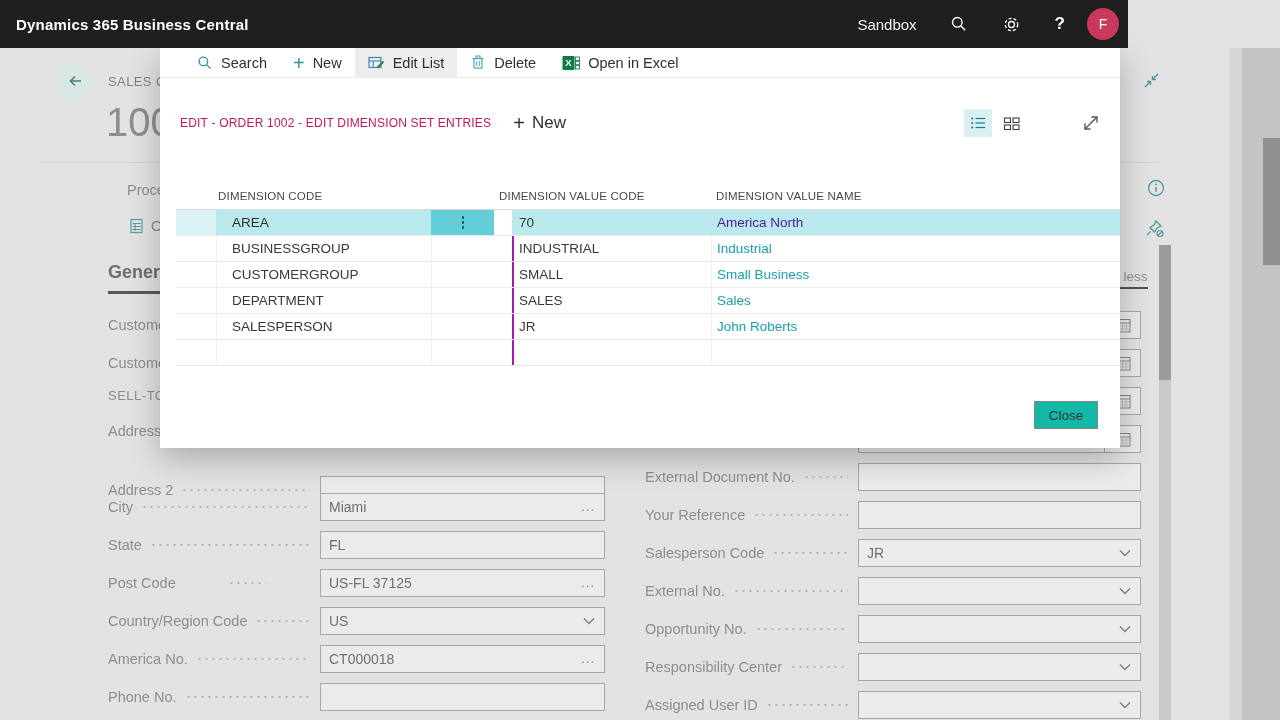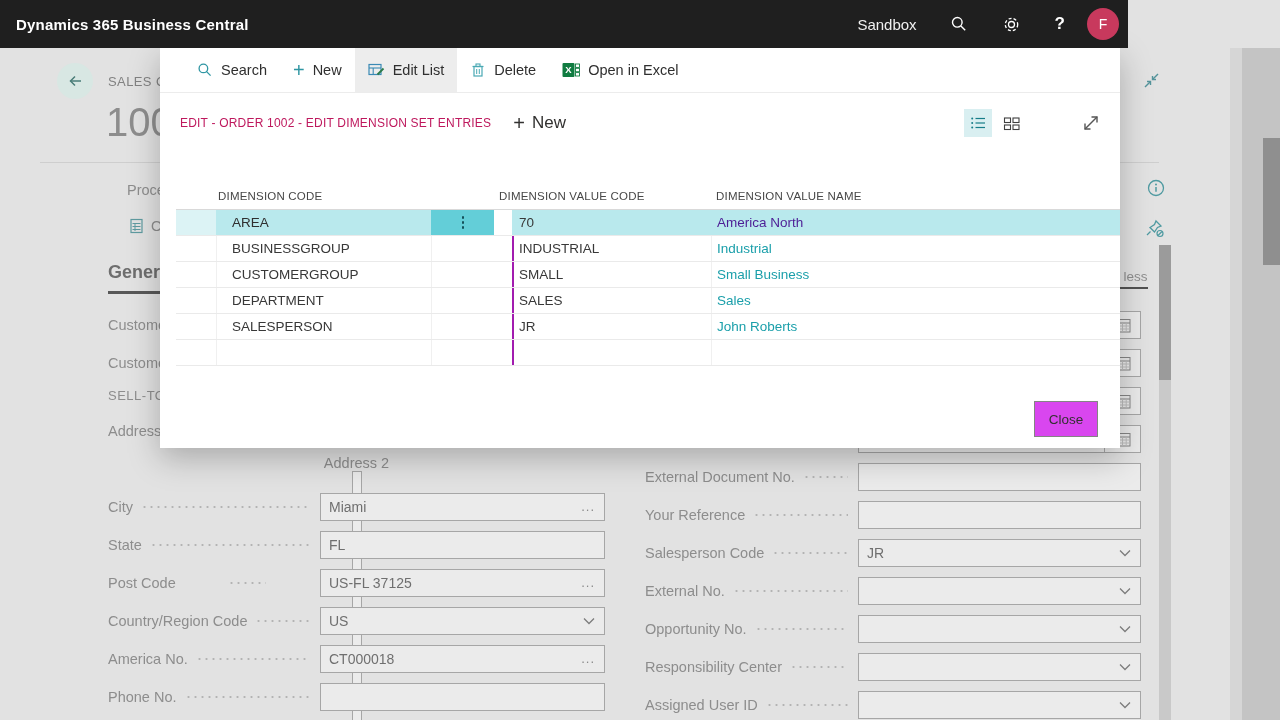--- a/index.html
+++ b/index.html
@@ -56,21 +56,21 @@
   
   .bg-scroll-track{position:absolute;left:1159px;top:197px;width:12px;height:475px;background:#c9c9c9;}
   .bg-scroll-thumb{position:absolute;left:1159px;top:197px;width:12px;height:135px;background:#9b9b9b;}
   .shell-edge{position:absolute;left:1230px;top:0;width:12px;height:672px;background:#d6d6d6;}
   .shell-region{position:absolute;left:1242px;top:0;width:38px;height:672px;background:#c4c4c4;}
   .shell-thumb{position:absolute;left:1263px;top:90px;width:17px;height:127px;background:#8f8f8f;}
 
   
   .dialog{position:absolute;left:160px;top:0;width:960px;height:400px;background:#fff;
     box-shadow:0 10px 30px rgba(0,0,0,.25);z-index:10;}
-  .dlg-toolbar{position:absolute;left:0;top:0;width:100%;height:45px;display:flex;
+  .dlg-toolbar{position:absolute;left:0;top:0;width:100%;height:30px;display:flex;
     align-items:stretch;padding-left:24px;border-bottom:1px solid #ececec;}
   .tool-item{display:flex;align-items:center;gap:8px;padding:0 13px;font-size:14.5px;color:#2f2f2f;cursor:pointer;white-space:nowrap;}
   .tool-item.active{background:#ededed;}
   .tool-plus{font-size:20px;font-weight:400;color:#2f96a3;line-height:18px;}
   .dlg-titlerow{position:absolute;left:20px;top:55px;right:16px;height:40px;display:flex;align-items:center;}
   .dlg-title{font-size:12px;color:#be185d;letter-spacing:.2px;white-space:nowrap;}
   .new-inline{display:flex;align-items:center;margin-left:22px;font-size:17px;color:#323130;cursor:pointer;white-space:nowrap;}
   .plus{font-size:20px;font-weight:400;margin-right:7px;color:#323130;line-height:18px;}
   .view-group{margin-left:auto;display:flex;gap:5px;align-items:center;}
   .view-btn{width:28px;height:28px;display:flex;align-items:center;justify-content:center;cursor:pointer;}
@@ -90,21 +90,21 @@
   .td.c5{padding-left:5px;border-left:1px solid #f0f0f0;}
   .td.link{color:#1a9faa;}
   .trow.selected .td{border-left-color:transparent;}
   .trow.selected .c1{background:#dcf3f5;}
   .trow.selected .c2{background:#b9e9ed;color:#2f2f2f;}
   .trow.selected .c3{background:#63ced8;}
   .trow.selected .c4{background:#b9e9ed;}
   .trow.selected .c5{background:#b9e9ed;color:#4c1d95;}
   .menu-dots{display:flex;flex-direction:column;gap:2.5px;cursor:pointer;}
   .menu-dots i{width:2.6px;height:2.6px;border-radius:50%;background:#14505a;display:block;}
-  .close-btn{position:absolute;right:22px;top:353px;width:64px;height:36px;background:#d946ef;
+  .close-btn{position:absolute;right:22px;top:353px;width:64px;height:28px;background:#14b8a6;
     border:1px solid #848484;font-size:13.5px;color:#323130;font-family:inherit;cursor:pointer;}
 </style>
 </head>
 <body>
 
 <header class="topbar">
   <div class="topbar-title">Dynamics 365 Business Central</div>
   <div class="topbar-right">
     <span class="env">Sandbox</span>
     <span class="tb-item">
@@ -193,21 +193,21 @@
         <div class="frow" style="top: 333px;">
           <span class="fgroup">SELL-TO</span>
         </div>
         <div class="frow" style="top: 369px;">
           <span class="flabel">Address</span>
           <span class="fdots"></span>
           <span class="finput">
             <span></span>
           </span>
         </div>
-        <div class="frow" style="top: 407px; flex-direction: column;">
+        <div class="frow" style="top: 428px;">
           <span class="flabel">Address 2</span>
           <span class="fdots"></span>
           <span class="finput">
             <span></span>
           </span>
         </div>
         <div class="frow" style="top: 445px;">
           <span class="flabel">City</span>
           <span class="fdots"></span>
           <span class="finput">

